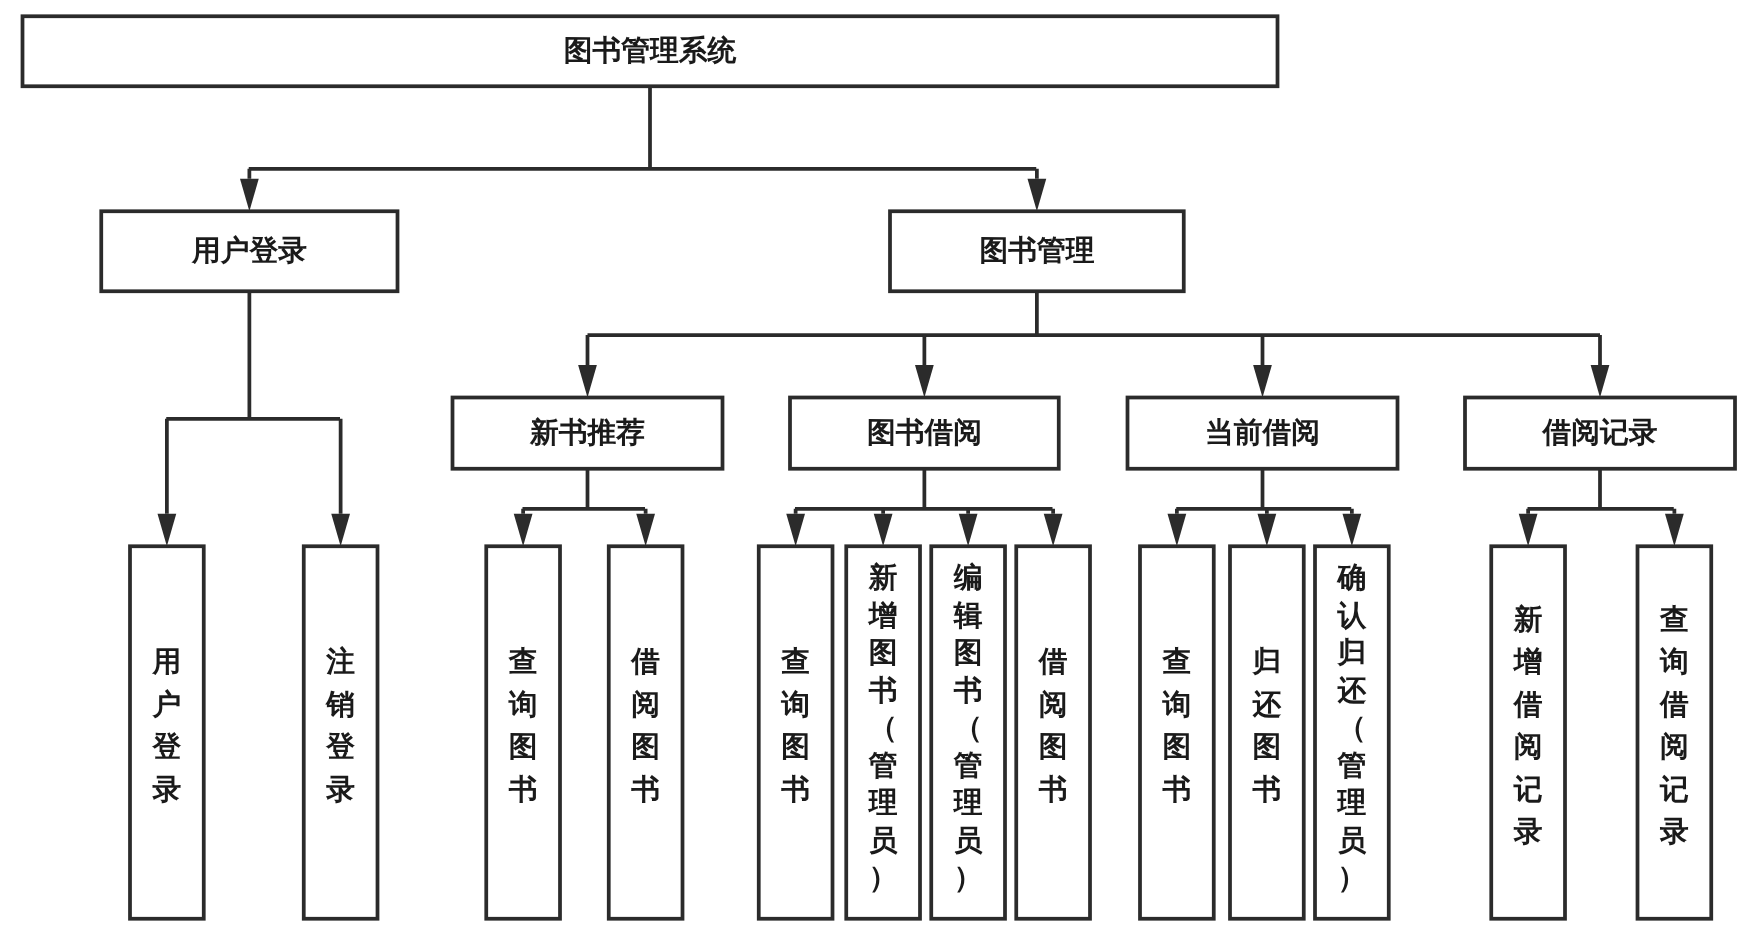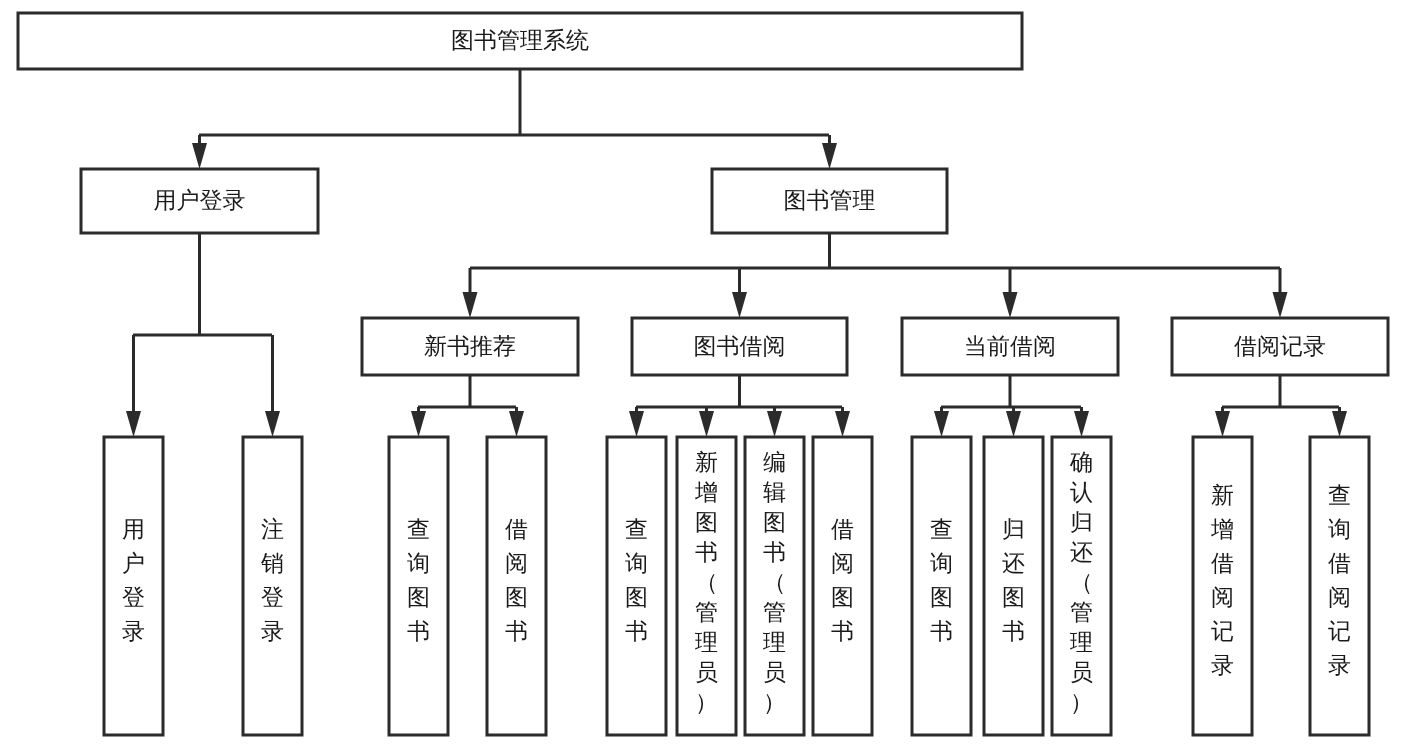--- a/index.html
+++ b/index.html
@@ -11,20 +11,21 @@
     width: 1405px;
     height: 747px;
     font-family: "Liberation Sans", "DejaVu Sans", sans-serif;
     overflow: hidden;
     position: relative;
   }
   #diagram-root {
     position: relative;
     width: 1405px;
     height: 655px;
+    font-weight: bold;
   }
   svg.flow {
     position: absolute;
     top: 0;
     left: 0;
     width: 1405px;
     height: 747px;
     display: block;
   }
   .node-rect {

